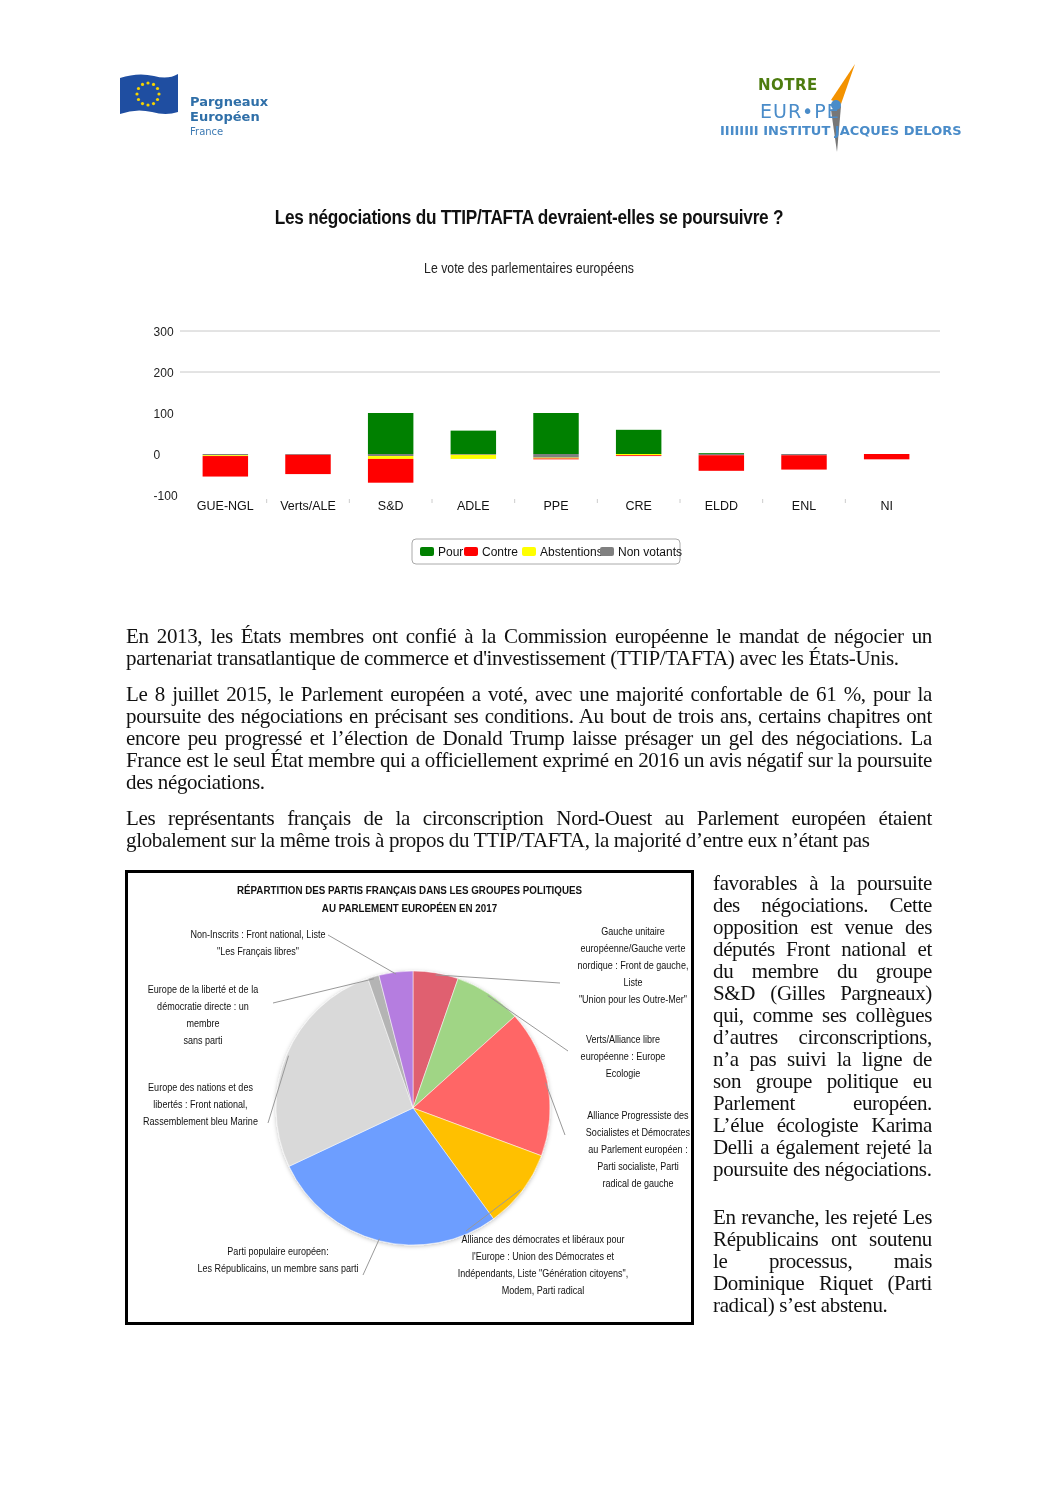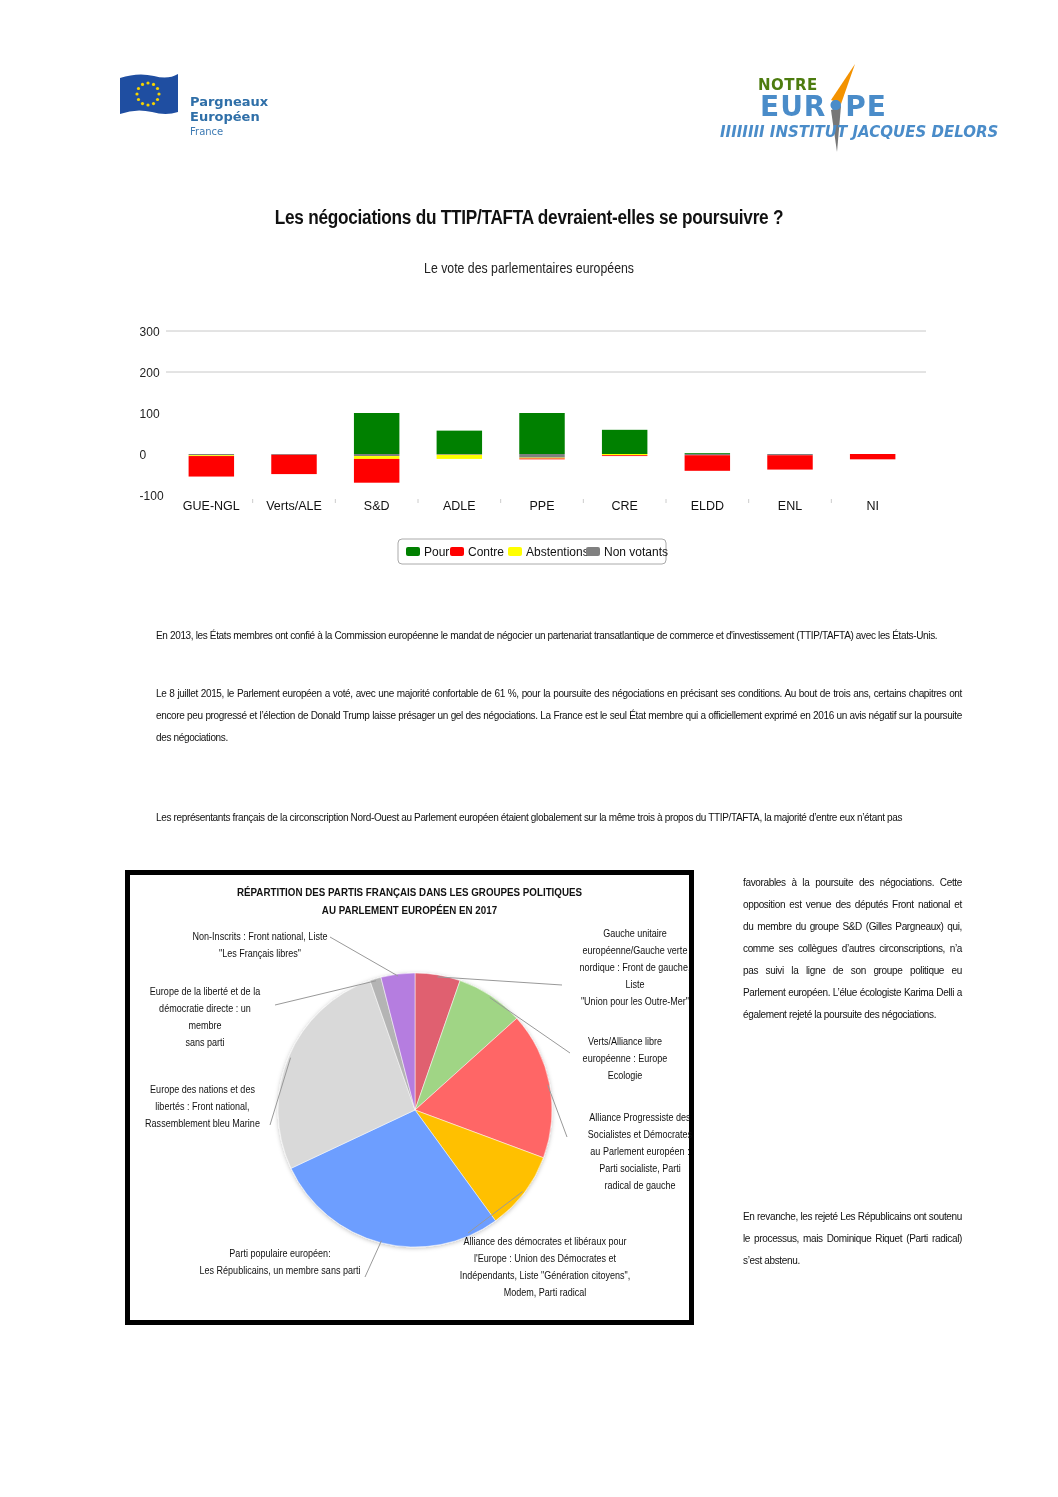--- a/index.html
+++ b/index.html
@@ -8,43 +8,43 @@
 
   
   #logo-me { left: 118px; top: 70px; width: 180px; height: 80px; }
   #logo-me .flag { position:absolute; left:0; top:2px; width:62px; height:44px; }
   #logo-me .txt { position:absolute; left:72px; top:24px; font-family:"DejaVu Sans", sans-serif; font-size:13px; line-height:15px; color:#2f6fa8; }
   #logo-me .txt b { font-weight:bold; display:block; }
   #logo-me .txt span { display:block; color:#3d7ab3; font-size:10px; }
 
   #logo-ne { left: 716px; top: 60px; width: 230px; height: 95px; }
   #logo-ne .l1 { position:absolute; left:42px; top:16px; font-family:"DejaVu Sans", sans-serif; font-weight:bold; font-size:15px; color:#4d7c0f; letter-spacing:0.5px; }
-  #logo-ne .l2 { position:absolute; left:44px; top:30px; font-family:"DejaVu Sans", sans-serif; font-weight:bold; font-size:28px; color:#4a8cc9; letter-spacing:1px; }
-  #logo-ne .l3 { position:absolute; left:4px; top:63px; font-family:"DejaVu Sans", sans-serif; font-weight:bold; font-size:15px; color:#4a8cc9; white-space:nowrap;font-style:italic; }
+  #logo-ne .l2 { position:absolute; left:44px; top:40px; font-family:"DejaVu Sans", sans-serif; font-weight:normal; font-size:19px; color:#4a8cc9; letter-spacing:1px; }
+  #logo-ne .l3 { position:absolute; left:4px; top:63px; font-family:"DejaVu Sans", sans-serif; font-weight:bold; font-size:13px; color:#4a8cc9; white-space:nowrap; }
   #logo-ne svg { position:absolute; left:95px; top:0; }
 
   
   #doc-title { left: 0; width: 1058px; top: 206px; text-align: center; font-family: "Liberation Sans", sans-serif; font-weight: bold; font-size: 20px; letter-spacing: -0.3px; transform: scaleX(0.86); }
   #chart-subtitle { left: 0; width: 1058px; top: 259px; text-align: center; font-family: "Liberation Sans", sans-serif; font-size: 15px; color:#222; transform: scaleX(0.82); }
 
   
-  #bar-chart { left: 130px; top: 318px; width: 810px; height: 260px; }
+  #bar-chart { left: 144px; top: 318px; width: 810px; height: 260px; }
   #bar-chart svg text { font-family: "Liberation Sans", sans-serif; }
 
   
-  .para { font-family: Liberation Sans, sans-serif; font-size: 10px; line-height: 22px; text-align: justify; letter-spacing:-0.35px;margin-left:30px; }
+  .para { font-family: Liberation Serif, serif; font-size: 21px; line-height: 22px; text-align: justify; letter-spacing:-0.35px; }
   #p1 { left: 126px; top: 625px; width: 806px; }
   #p2 { left: 126px; top: 683px; width: 806px; }
   #p3 { left: 126px; top: 807px; width: 806px; }
   #p3b { left: 713px; top: 872px; width: 219px; }
   #p4 { left: 713px; top: 1206px; width: 219px; }
   .para p { margin: 0; }
 
   
-  #pie-box { left: 125px; top: 870px; width: 569px; height: 455px; border: 5px solid #000000; box-sizing: border-box; }
+  #pie-box { left: 125px; top: 870px; width: 569px; height: 455px; border: 3px solid #000000; box-sizing: border-box; }
   #pie-title { position:absolute; left:0; width:100%; top:8px; text-align:center; font-family:"Liberation Sans", sans-serif; font-weight:bold; font-size:11.5px; line-height:18px; transform: scaleX(0.85); }
   .pie-label { position:absolute; font-family:"Liberation Sans", sans-serif; font-size:11px; line-height:17px; text-align:center; transform: scaleX(0.82); color:#111; }
 </style>
 </head>
 <body>
 
 <div id="logo-me" class="abs">
   <svg class="flag" viewBox="0 0 62 44">
     <path d="M2 6 Q20 0 36 4 Q50 8 60 2 L60 40 Q48 44 34 40 Q18 36 2 42 Z" fill="#1f4ea1"></path>
     <g id="stars" fill="#f5d300">

